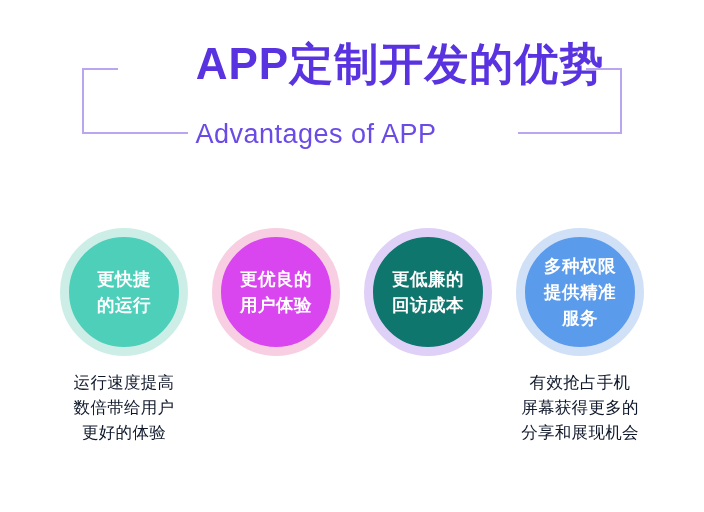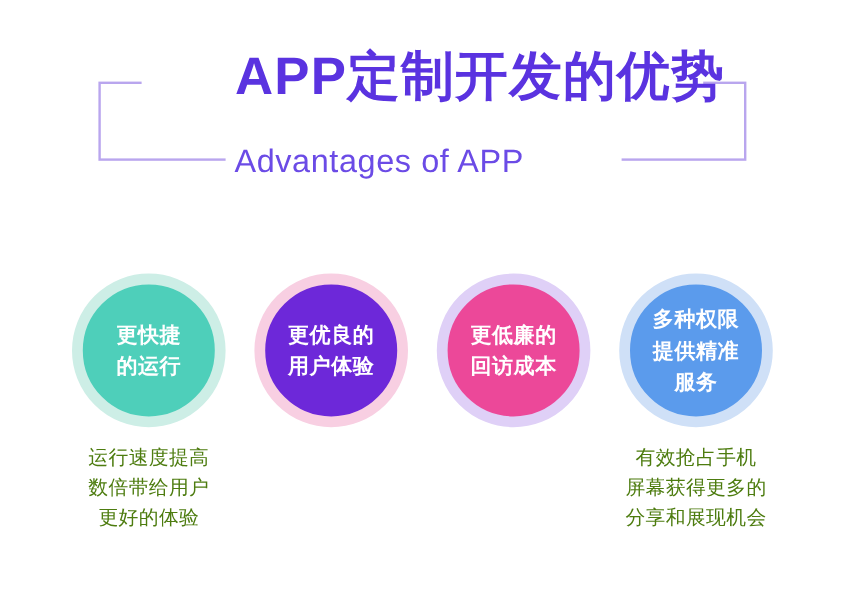--- a/index.html
+++ b/index.html
@@ -118,21 +118,21 @@
     line-height: 26px;
     text-align: center;
     white-space: pre-line;
     letter-spacing: 0.5px;
   }
 
   .caption {
     margin-top: 14px;
     font-size: 16.5px;
     line-height: 25px;
-    color: #4d7c0f;
+    color: #0f172a;
     text-align: center;
     white-space: pre-line;
     letter-spacing: 0.3px;
   }
 </style>
 </head>
 <body>
 
 <div class="header">
   <div class="frame" style="border-color: rgb(185, 166, 238);"></div>
@@ -148,28 +148,28 @@
     <div class="bubble" style="background: rgb(78, 207, 186); border-color: rgb(205, 238, 230);">
       <span class="bubble-label">更快捷
 的运行</span>
     </div>
     <div class="caption">运行速度提高
 数倍带给用户
 更好的体验</div>
   </div>
 
   <div class="card">
-    <div class="bubble" style="background: #6d28d9; border-color: rgb(248, 207, 226);">
+    <div class="bubble" style="background: #d946ef; border-color: rgb(248, 207, 226);">
       <span class="bubble-label">更优良的
 用户体验</span>
     </div>
   </div>
 
   <div class="card">
-    <div class="bubble" style="background: #ec4899; border-color: rgb(223, 208, 247);">
+    <div class="bubble" style="background: #0f766e; border-color: rgb(223, 208, 247);">
       <span class="bubble-label">更低廉的
 回访成本</span>
     </div>
   </div>
 
   <div class="card">
     <div class="bubble" style="background: rgb(91, 155, 236); border-color: rgb(207, 224, 247);">
       <span class="bubble-label">多种权限
 提供精准
 服务</span>

